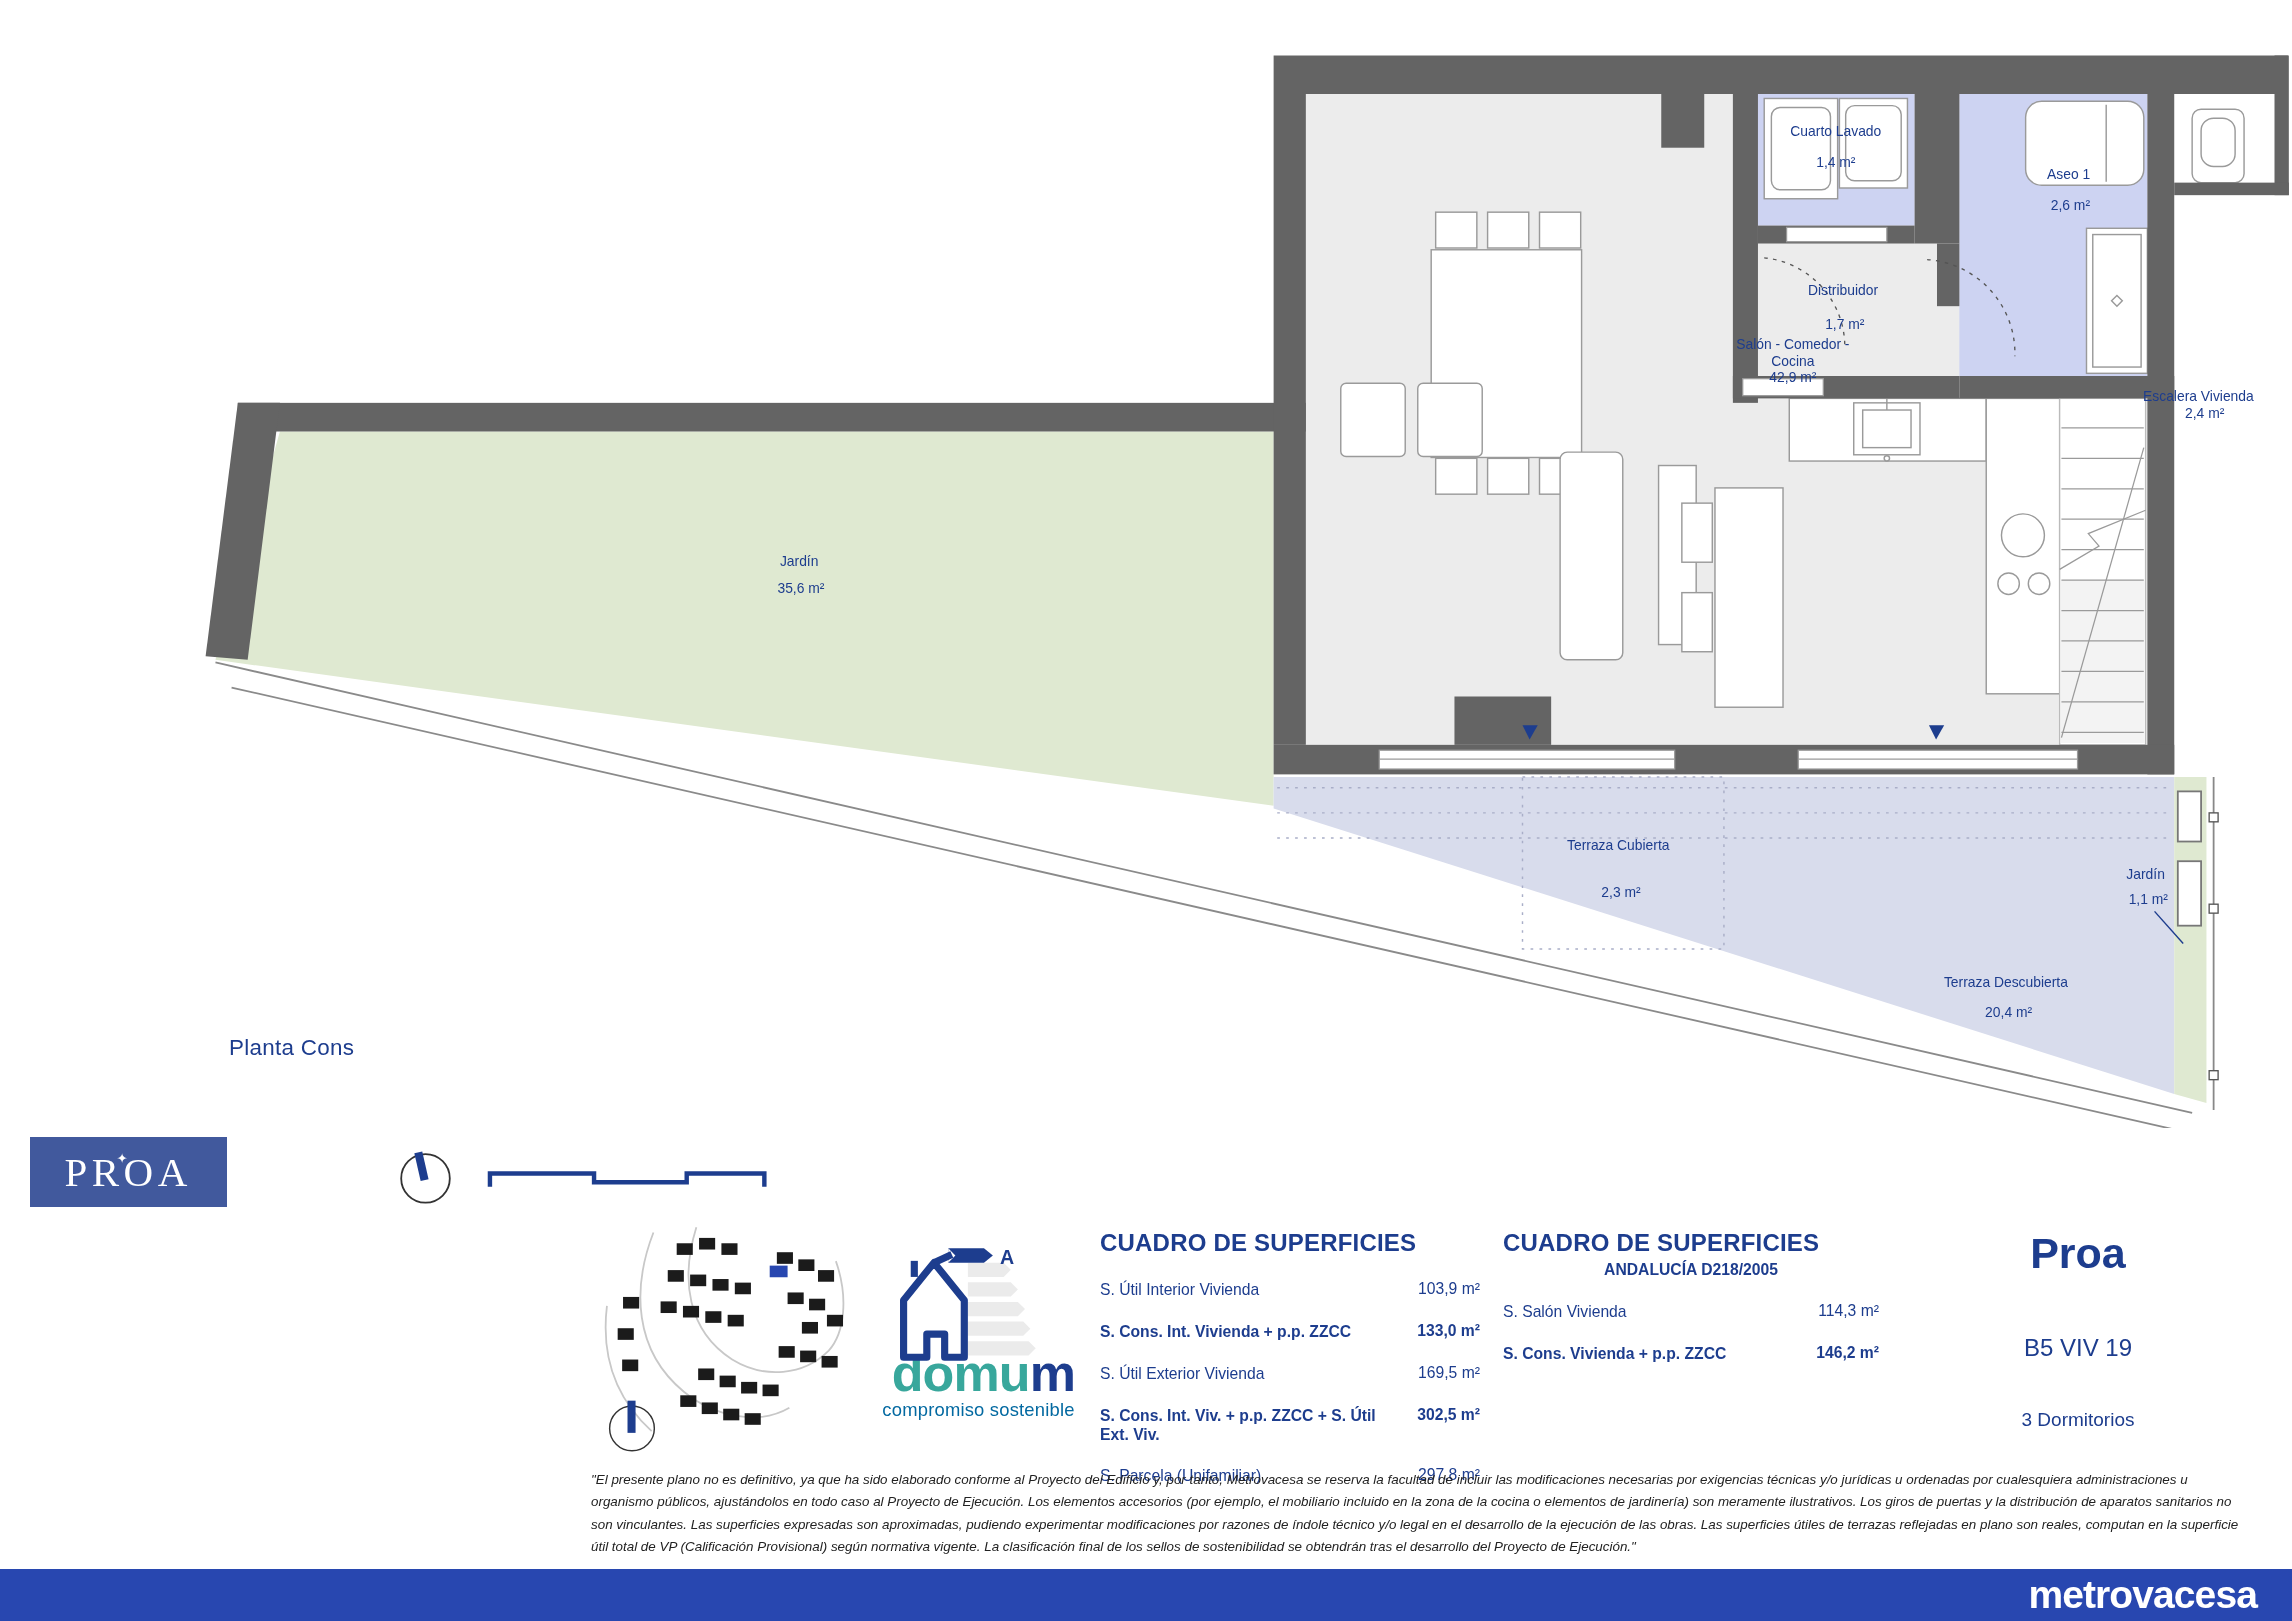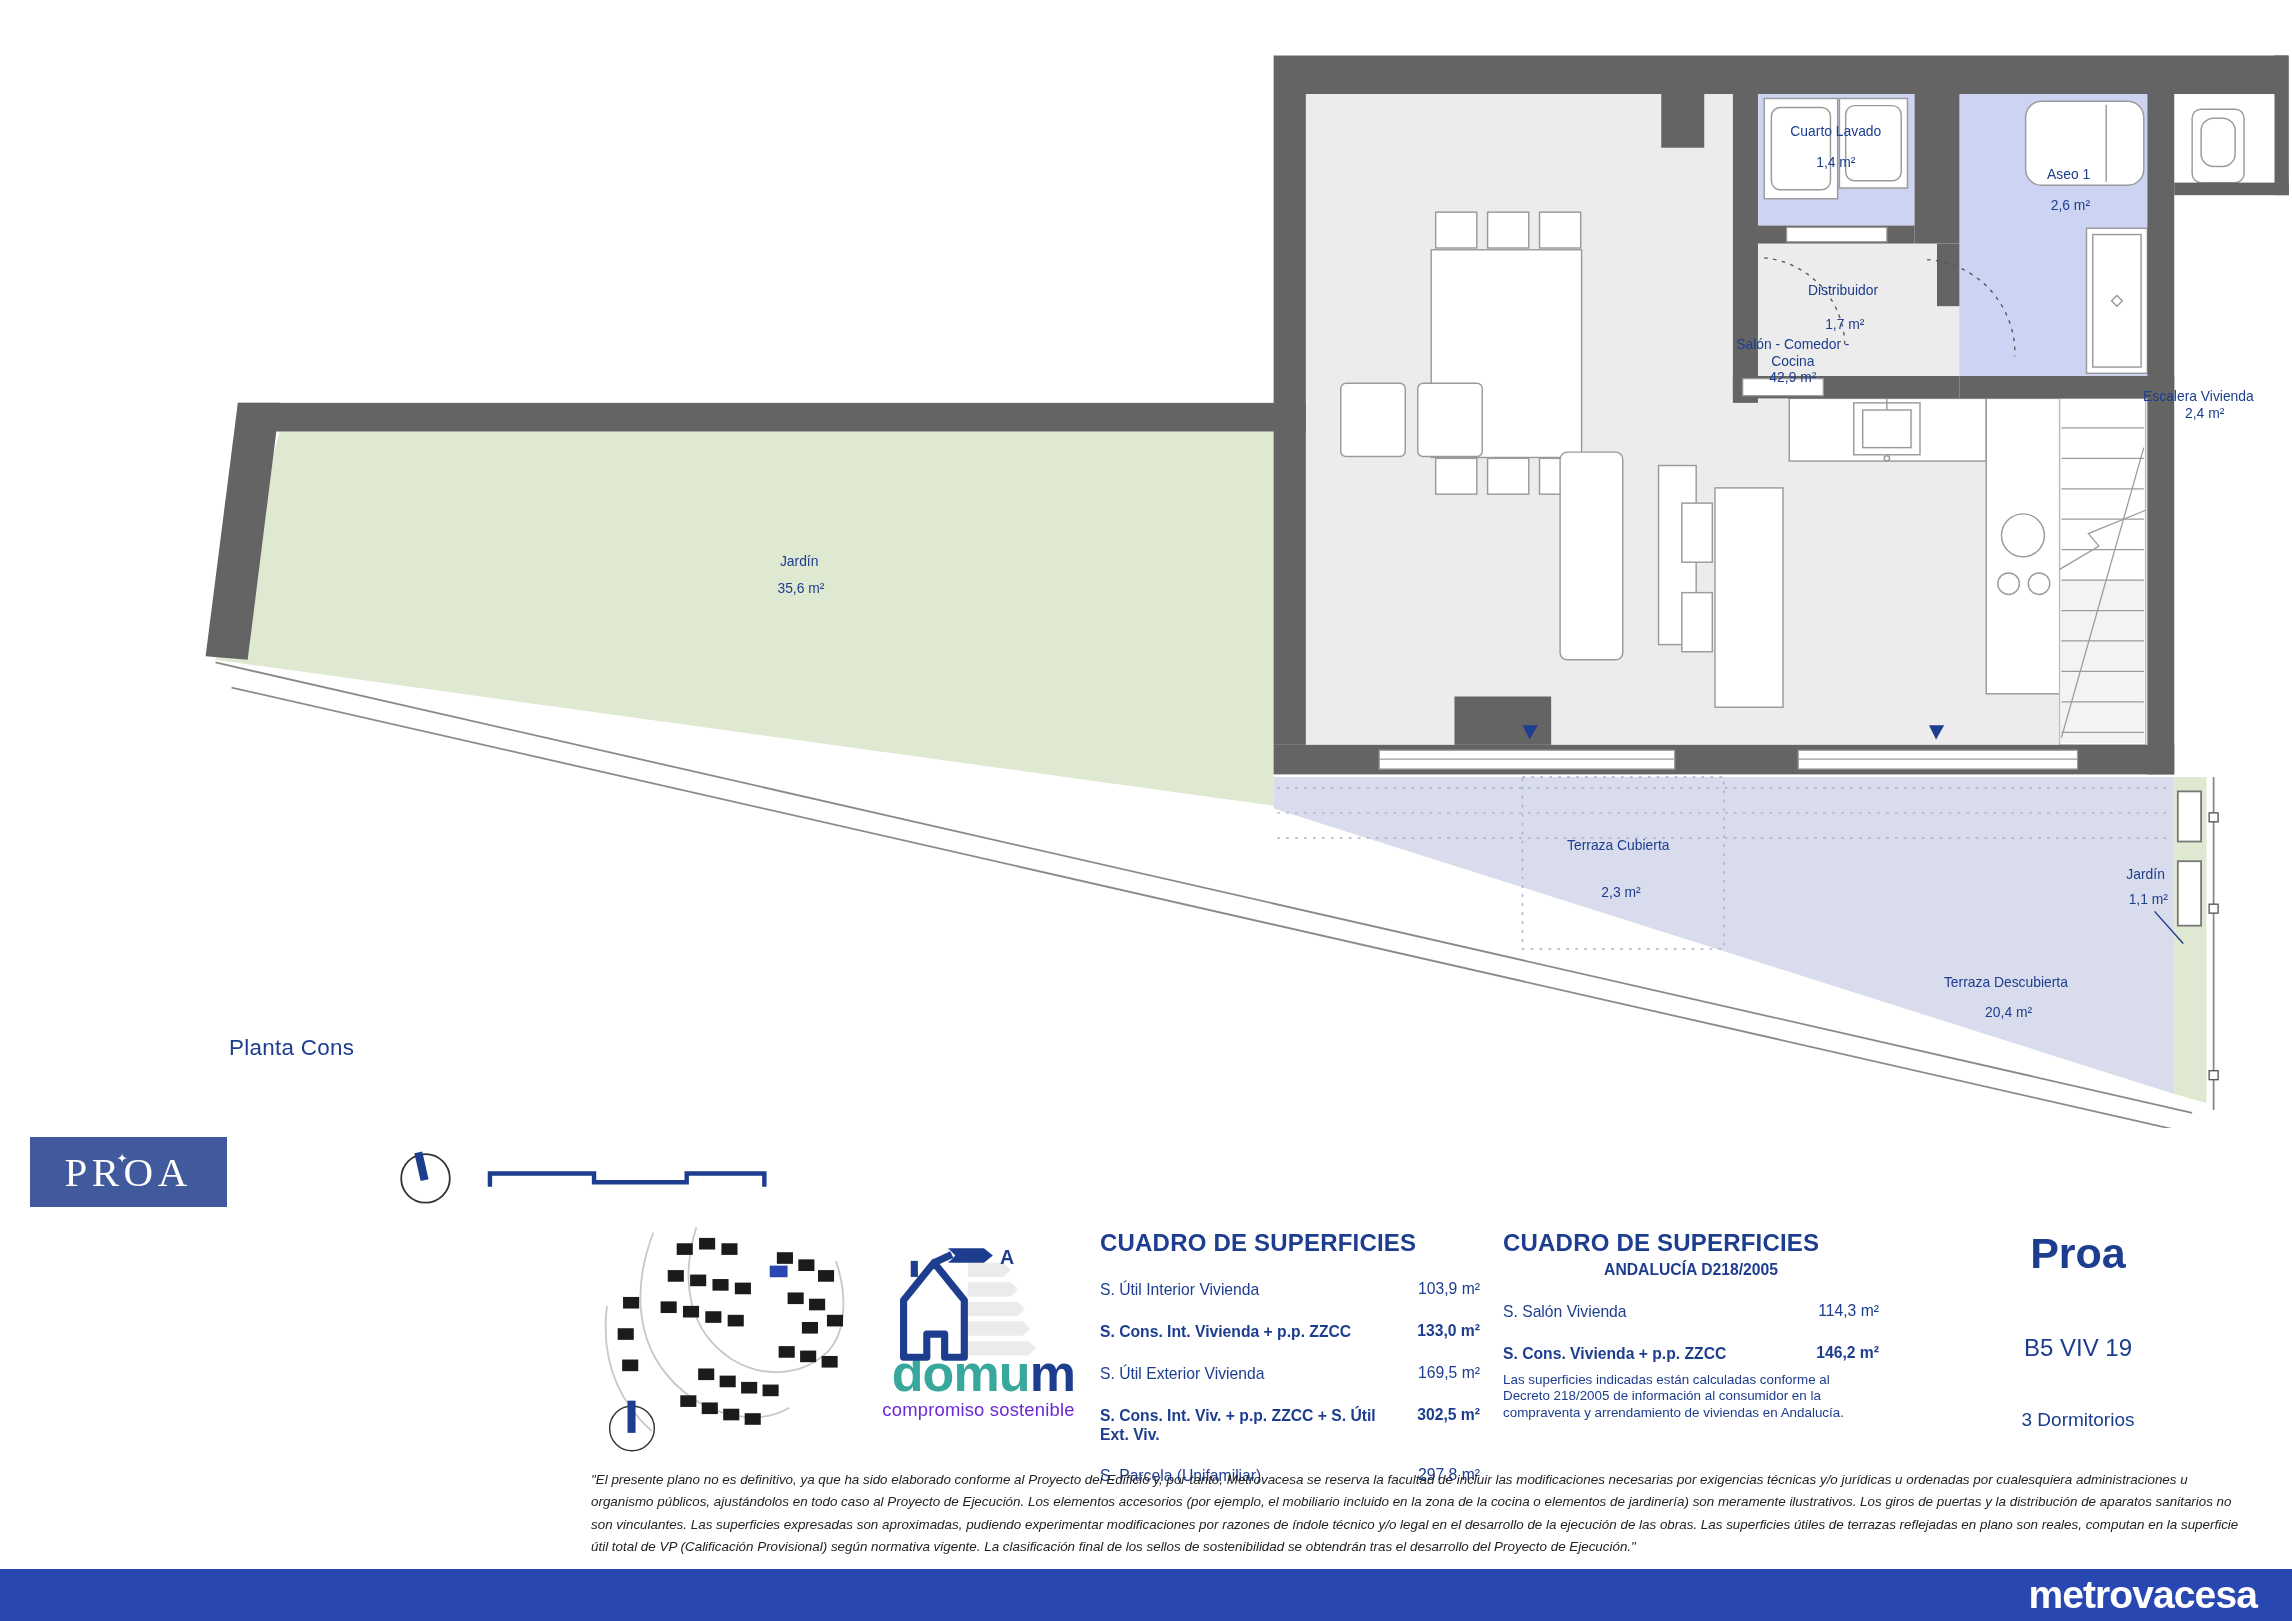--- a/index.html
+++ b/index.html
@@ -47,21 +47,21 @@
   .table-right { left:1503px; width:376px; }
   .table-right .sup-row .lbl { width:296px; }
   .sup-note { font-size:13.4px; line-height:16.6px; margin-top:9px; color:#1d3d8e; }
   .row-gap { margin-top:21.5px; }
 
   
   .domum-wrap { left:882px; top:1243px; width:193px; }
   .domum-word { margin-top:106px; text-align:right; font-size:52px; font-weight:bold; letter-spacing:-0.9px; line-height:48px; }
   .domum-word .t { color:#38a79c; }
   .domum-word .n { color:#1d3d8e; }
-  .domum-tag { text-align:center; font-size:18.4px; color:#6d28d9; margin-top:1.8px; letter-spacing:0.2px; }
+  .domum-tag { text-align:center; font-size:18.4px; color:#0369a1; margin-top:1.8px; letter-spacing:0.2px; }
 
   
   .unit-block { left:1957px; top:1229px; width:242px; text-align:center; }
   .unit-block .name { font-size:43px; font-weight:bold; }
   .unit-block .code { font-size:24px; margin-top:56px; }
   .unit-block .beds { font-size:19px; margin-top:47px; }
 
   
   .disclaimer {
     left:591px; top:1469px; width:1659px;
@@ -374,21 +374,20 @@
   <div class="title">CUADRO DE SUPERFICIES</div>
   <div class="subtitle">ANDALUCÍA D218/2005</div>
   <div class="sup-row">
     <span class="lbl">S. Salón Vivienda</span>
     <span class="val">114,3 m²</span>
   </div>
   <div class="sup-row bold">
     <span class="lbl">S. Cons. Vivienda + p.p. ZZCC</span>
     <span class="val">146,2 m²</span>
   </div>
-  <div class="sup-note">Las superficies indicadas están calculadas conforme al Decreto 218/2005 de información al consumidor en la compraventa y arrendamiento de viviendas en Andalucía.</div>
 </div>
 
 <div class="abs unit-block">
   <div class="name">Proa</div>
   <div class="code">B5 VIV 19</div>
   <div class="beds">3 Dormitorios</div>
 </div>
 
 <div class="abs disclaimer">"El presente plano no es definitivo, ya que ha sido elaborado conforme al Proyecto del Edificio y, por tanto, Metrovacesa se reserva la facultad de incluir las modificaciones necesarias por exigencias técnicas y/o jurídicas u ordenadas por cualesquiera administraciones u organismo públicos, ajustándolos en todo caso al Proyecto de Ejecución. Los elementos accesorios (por ejemplo, el mobiliario incluido en la zona de la cocina o elementos de jardinería) son meramente ilustrativos. Los giros de puertas y la distribución de aparatos sanitarios no son vinculantes. Las superficies expresadas son aproximadas, pudiendo experimentar modificaciones por razones de índole técnico y/o legal en el desarrollo de la ejecución de las obras. Las superficies útiles de terrazas reflejadas en plano son reales, computan en la superficie útil total de VP (Calificación Provisional) según normativa vigente. La clasificación final de los sellos de sostenibilidad se obtendrán tras el desarrollo del Proyecto de Ejecución."</div>
 

